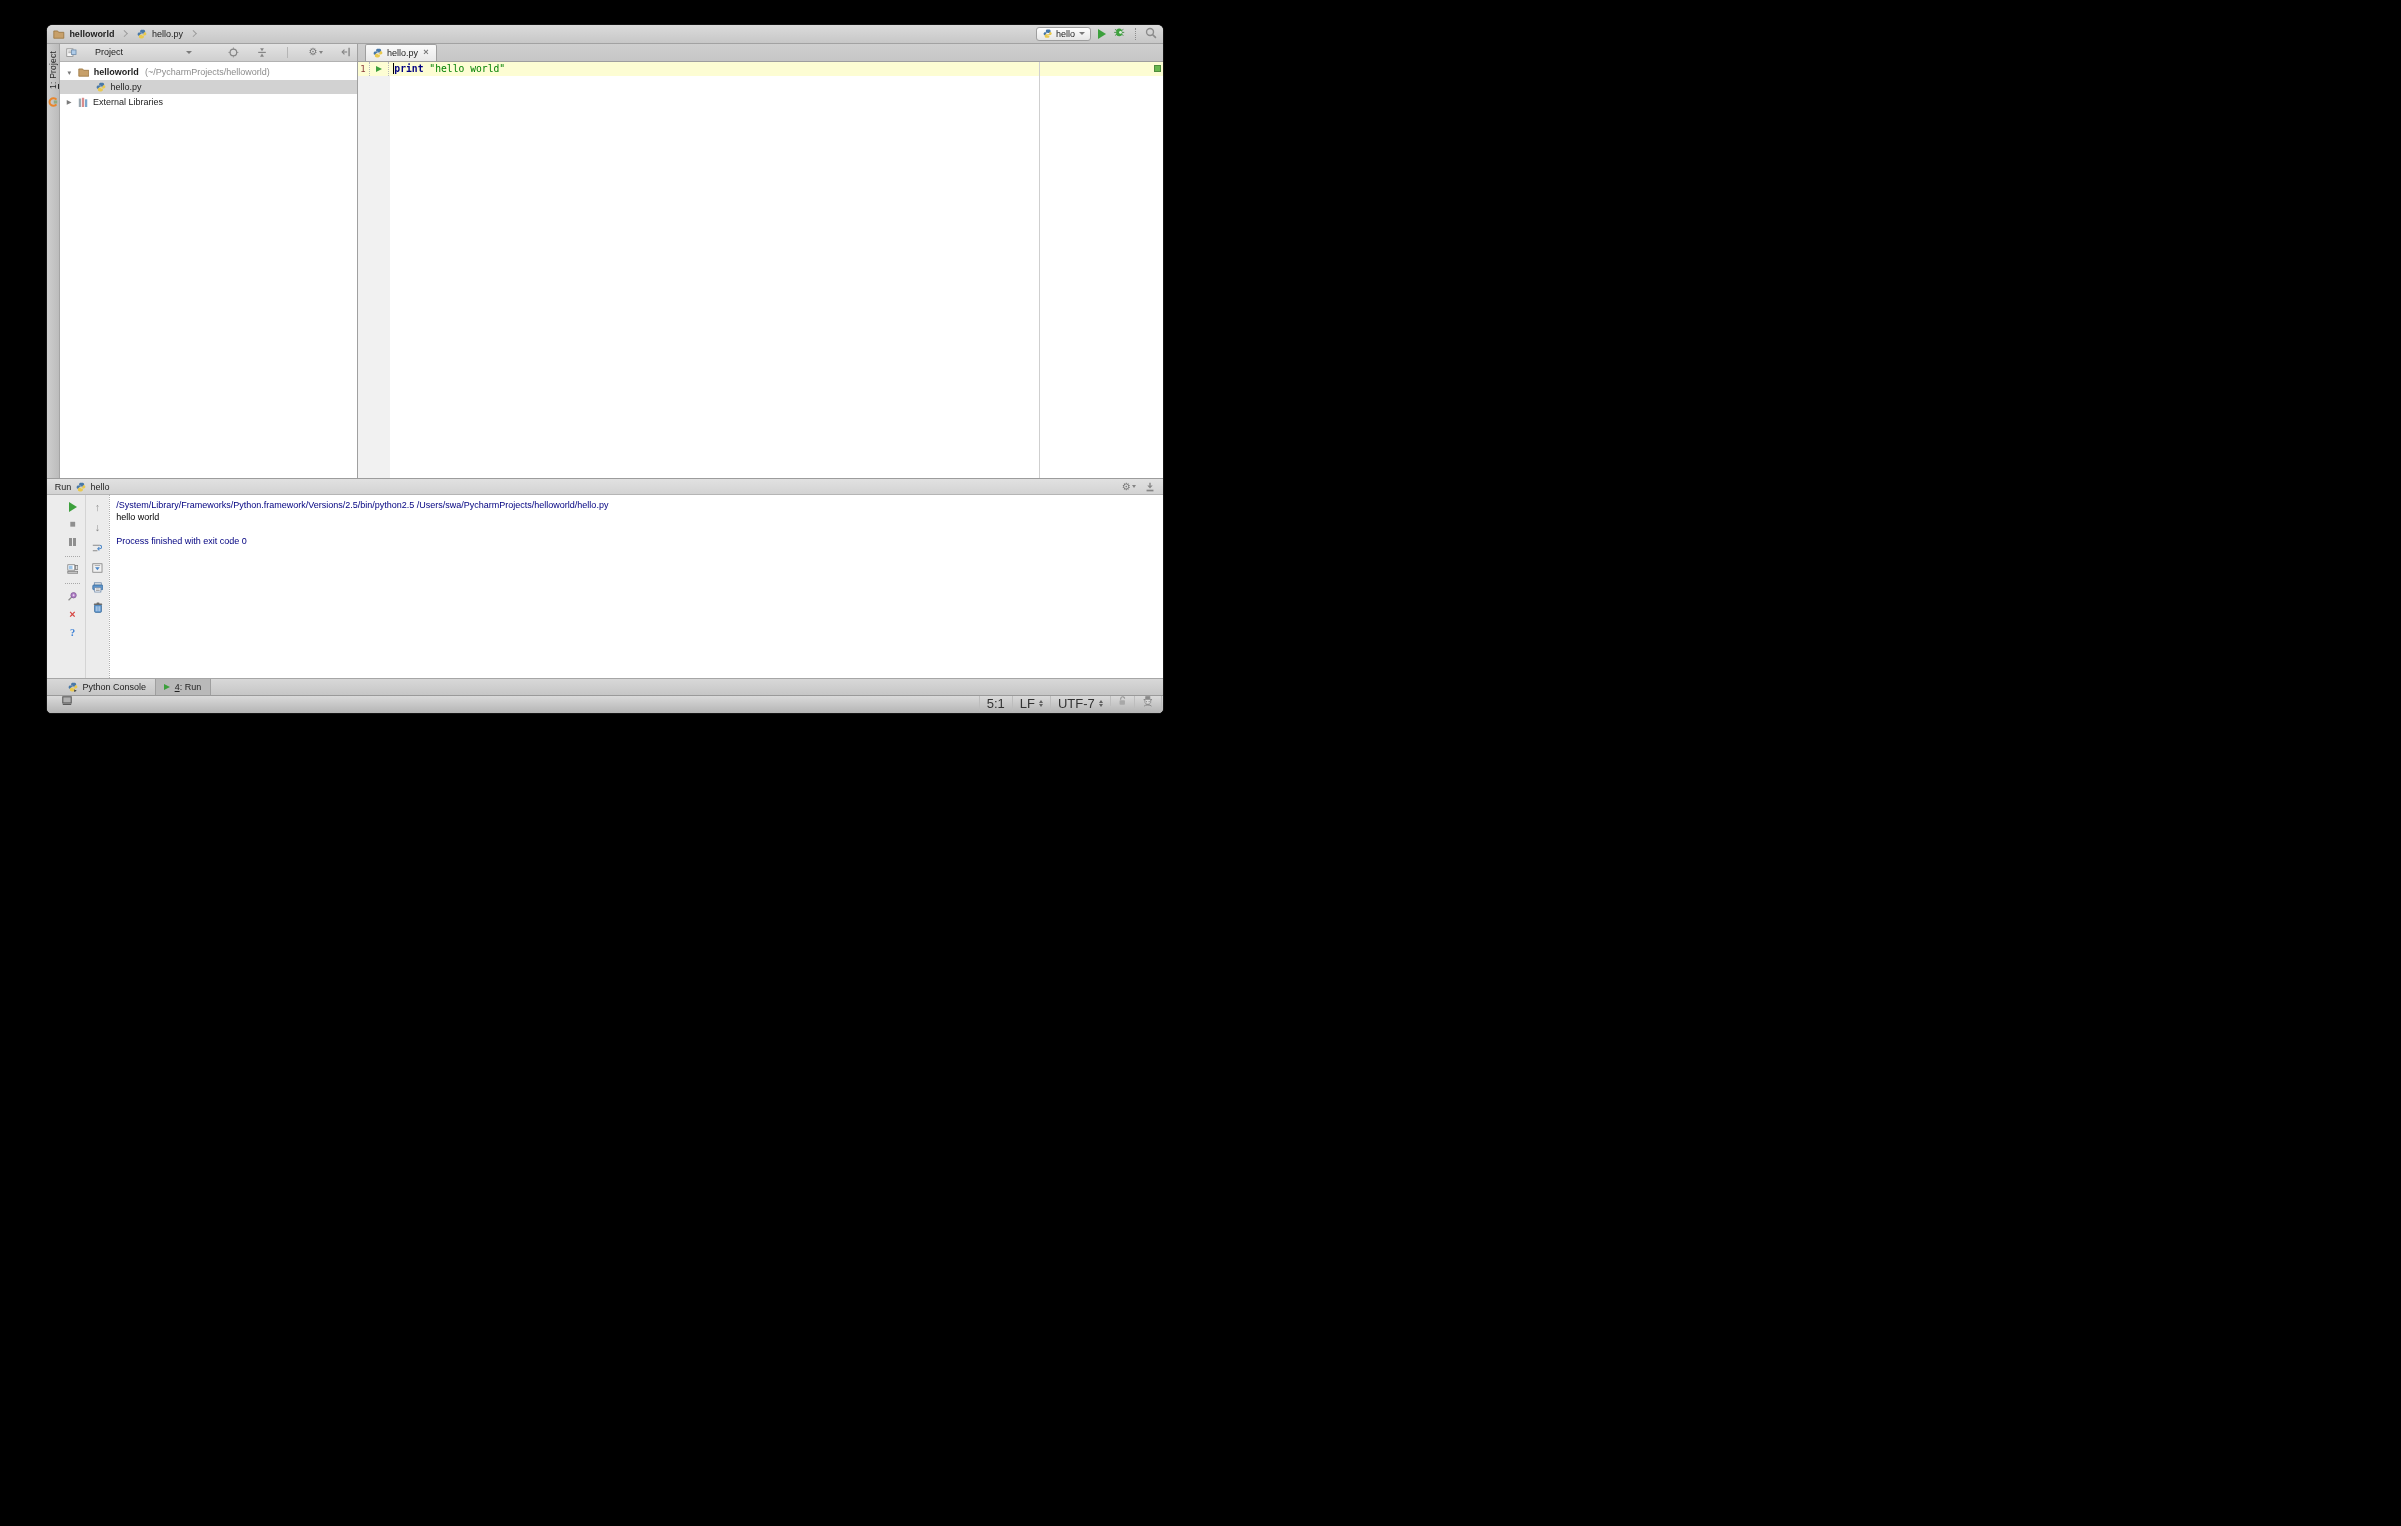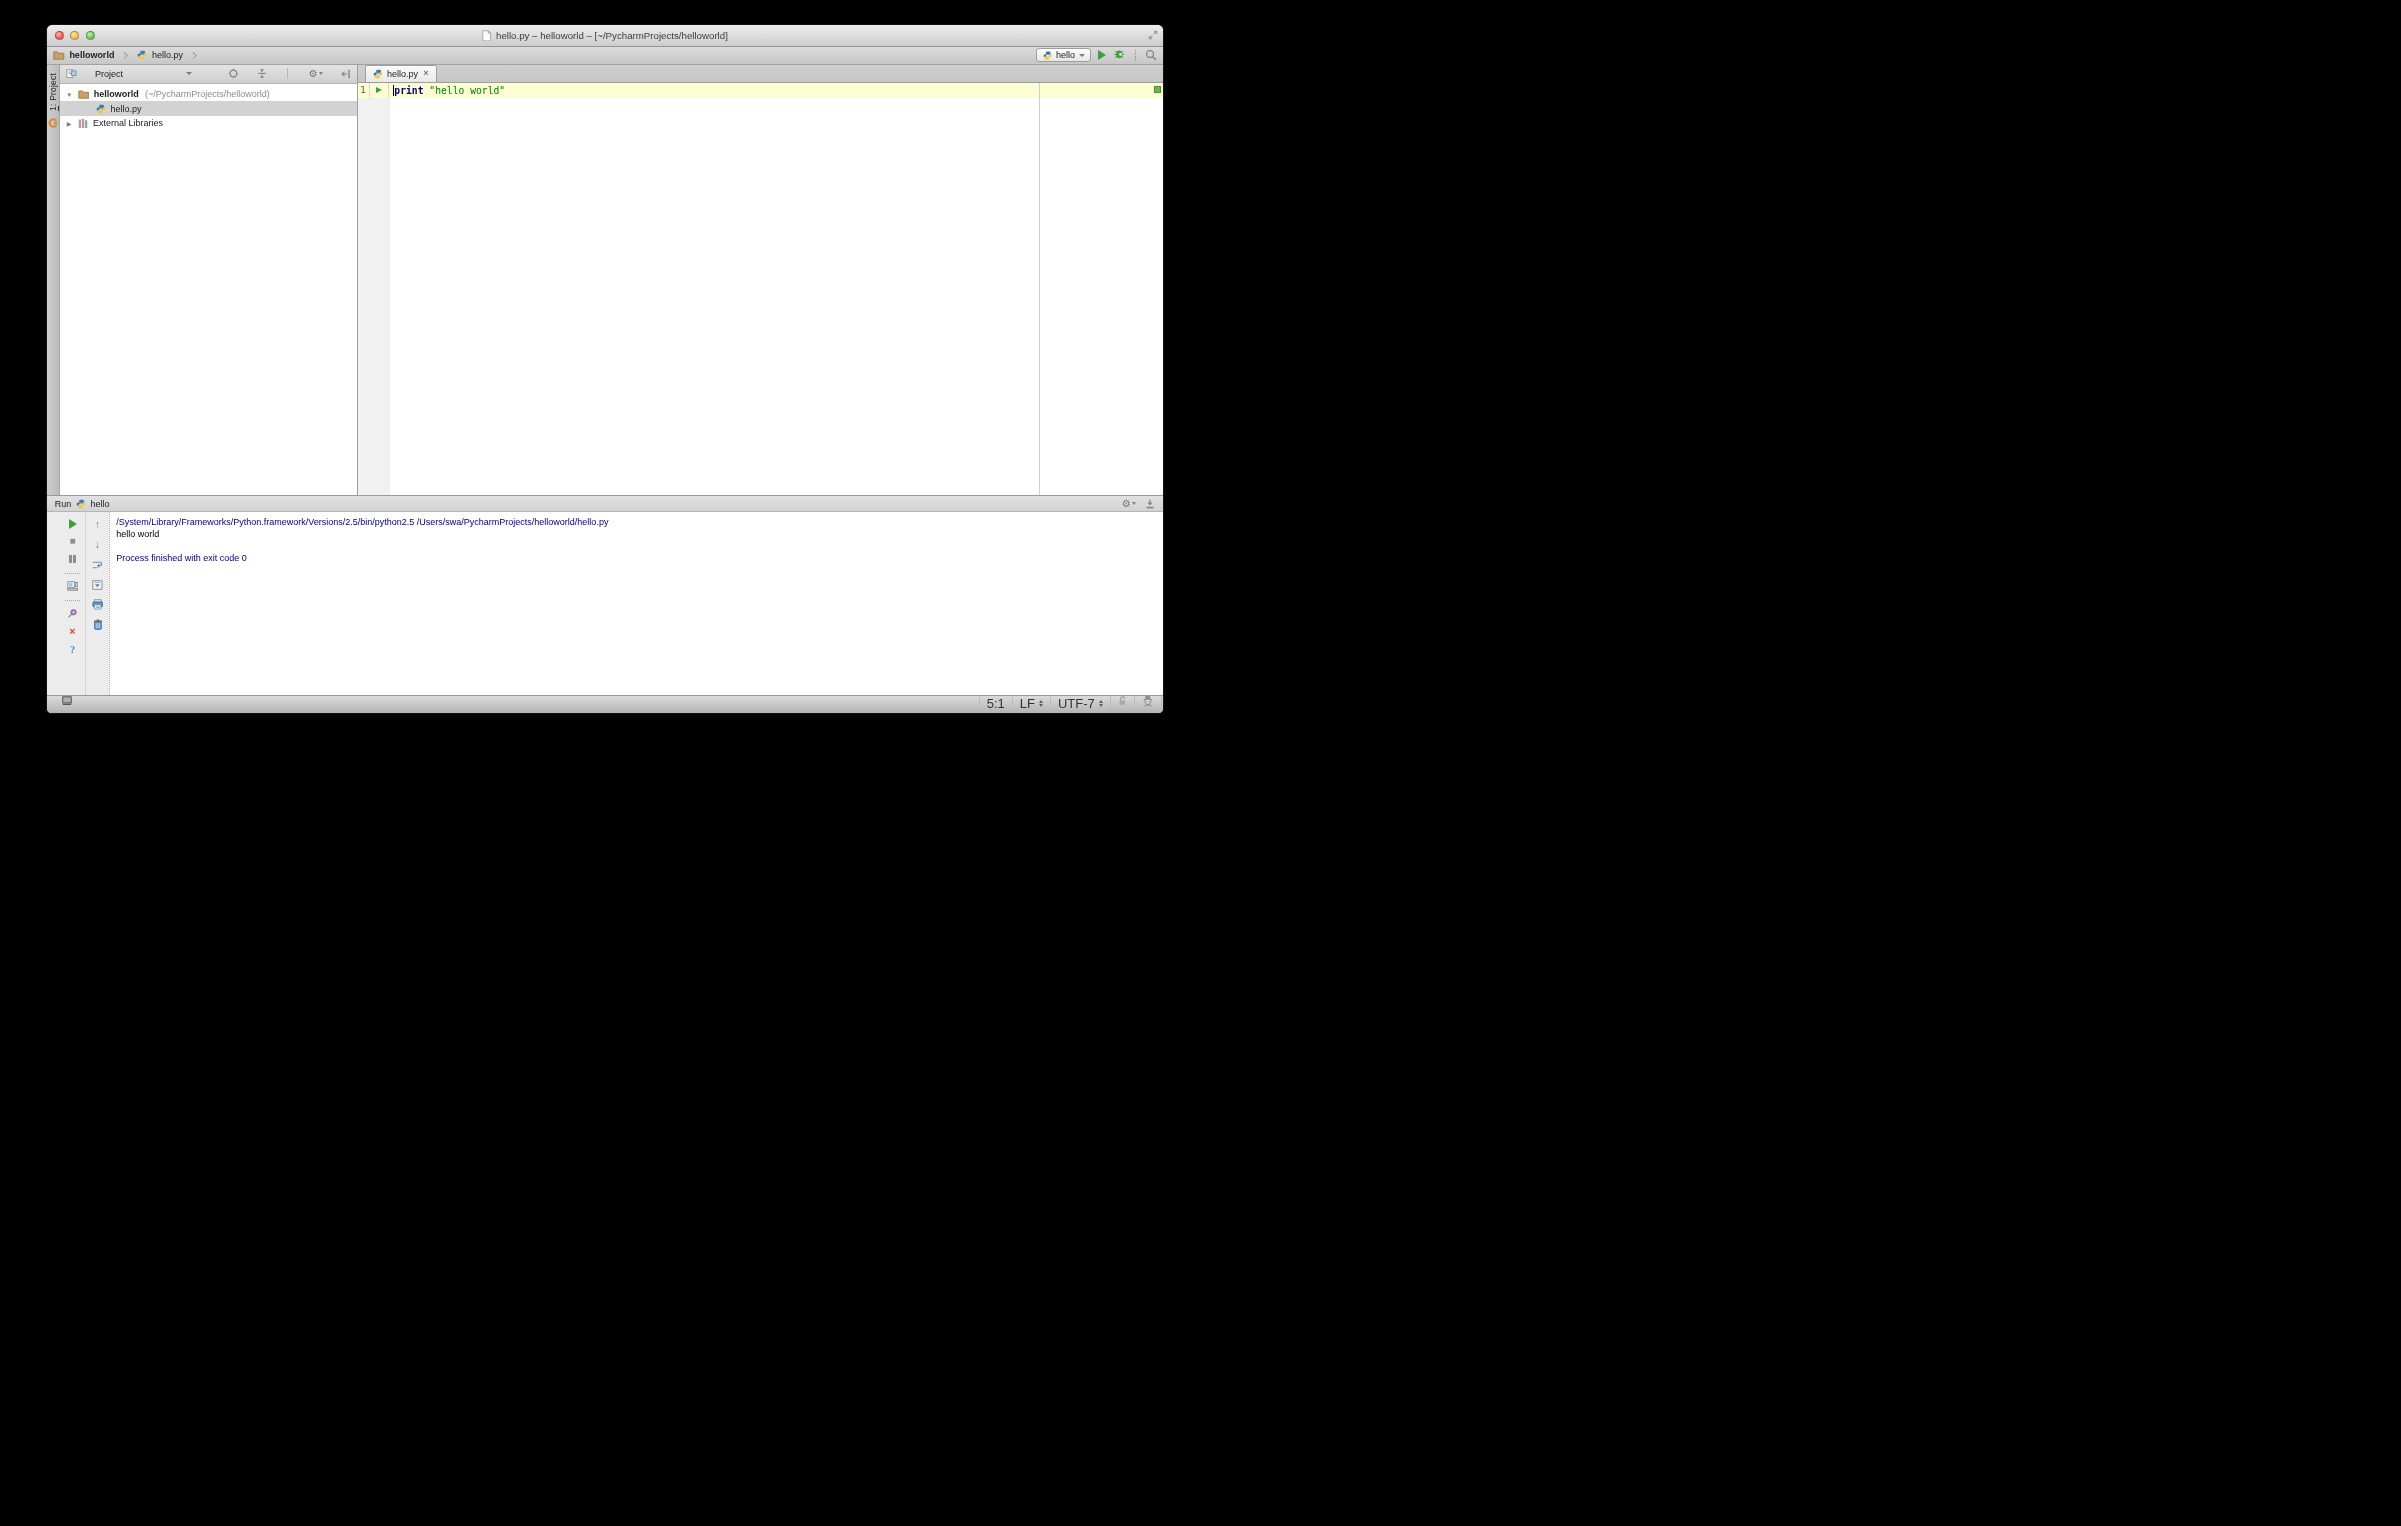--- a/index.html
+++ b/index.html
@@ -150,40 +150,20 @@
   .updown .t-up{width:0;height:0;border-left:2.7px solid transparent;border-right:2.7px solid transparent;
                 border-bottom:3.1px solid #606060}
   .updown .t-dn{width:0;height:0;border-left:2.7px solid transparent;border-right:2.7px solid transparent;
                 border-top:3.1px solid #606060}
 </style>
 </head>
 <body>
 
 <div class="window">
 
-  <div class="titlebar">
-    <div class="lights">
-      <span class="light red"></span>
-      <span class="light yellow"></span>
-      <span class="light green"></span>
-    </div>
-    <div class="win-title">
-      <svg width="9.3" height="11.6" viewBox="0 0 12 15">
-          <path d="M1 1h7l3 3v10H1z" fill="#fdfdfd" stroke="#9a9a9a"></path>
-          <path d="M8 1l3 3H8z" fill="#d8d8d8" stroke="#9a9a9a"></path>
-        </svg>
-      <span>hello.py – helloworld – [~/PycharmProjects/helloworld]</span>
-    </div>
-    <span class="fullscreen">
-      <svg width="10" height="10" viewBox="0 0 13 13" fill="#8e8e8e">
-          <path d="M7.2 1h4.8v4.8L10.2 4 8 6.2 6.8 5 9 2.8z"></path>
-          <path d="M5.8 12H1V7.2L2.8 9 5 6.8 6.2 8 4 10.2z"></path>
-        </svg>
-    </span>
-  </div>
 
   <div class="navbar">
     <div class="crumb">
       <svg width="11.6" height="10" viewBox="0 0 15 13">
           <path d="M1 2.5h5l1.2 1.8H14V12H1z" fill="#c7a06a" stroke="#96713a"></path>
         </svg>
       <span class="crumb-label bold">helloworld</span>
       <span class="crumb-chevron"></span>
       <svg width="10" height="10" viewBox="0 0 16 16">
           <path d="M7.9 1C6 1 5 1.9 5 3.2V5h3.2v.7H3.6C2.1 5.7 1 6.8 1 8.3s1.1 2.6 2.6 2.6H5V9.3C5 7.9 6.2 7 7.6 7h3.2c1.2 0 2.2-1 2.2-2.2V3.2C13 1.9 11.8 1 9.9 1z" fill="#4878a8"></path>
@@ -431,20 +411,34 @@
       </div>
       <div class="console">
         <div class="line con-info">/System/Library/Frameworks/Python.framework/Versions/2.5/bin/python2.5 /Users/swa/PycharmProjects/helloworld/hello.py</div>
         <div class="line con-out">hello world</div>
         <div class="line"></div>
         <div class="line con-info">Process finished with exit code 0</div>
       </div>
     </div>
   </div>
 
+  <div class="bottom-bar">
+    <div class="tw-tab">
+      <svg width="10" height="10" viewBox="0 0 16 16">
+          <path d="M7.9 1C6 1 5 1.9 5 3.2V5h3.2v.7H3.6C2.1 5.7 1 6.8 1 8.3s1.1 2.6 2.6 2.6H5V9.3C5 7.9 6.2 7 7.6 7h3.2c1.2 0 2.2-1 2.2-2.2V3.2C13 1.9 11.8 1 9.9 1z" fill="#4878a8"></path>
+          <path d="M8.1 15c1.9 0 2.9-.9 2.9-2.2V11H7.8v-.7h4.6c1.5 0 2.6-1.1 2.6-2.6S13.9 5.1 12.4 5.1H11v1.6C11 8.1 9.8 9 8.4 9H5.2C4 9 3 10 3 11.2v1.6C3 14.1 4.2 15 6.1 15z" fill="#e9c94e"></path>
+          <path d="M10 12l4 2-4 2z" fill="#3a3a3a"></path>
+        </svg>
+      <span>Python Console</span>
+    </div>
+    <div class="tw-tab active">
+      <span class="tw-play"></span>
+      <span><span class="num">4</span><span>: Run</span></span>
+    </div>
+  </div>
 
   <div class="status-bar">
     <span class="sb-left">
       <svg width="10" height="9.3" viewBox="0 0 13 12">
           <rect x="1" y="1" width="11" height="8" fill="#b0b0b0" stroke="#5a5a5a" stroke-width="1.4"></rect>
           <line x1="1" y1="11" x2="12" y2="11" stroke="#5a5a5a" stroke-width="1.8"></line>
         </svg>
     </span>
     <span class="sb-spacer"></span>
     <span class="sb-cell">

